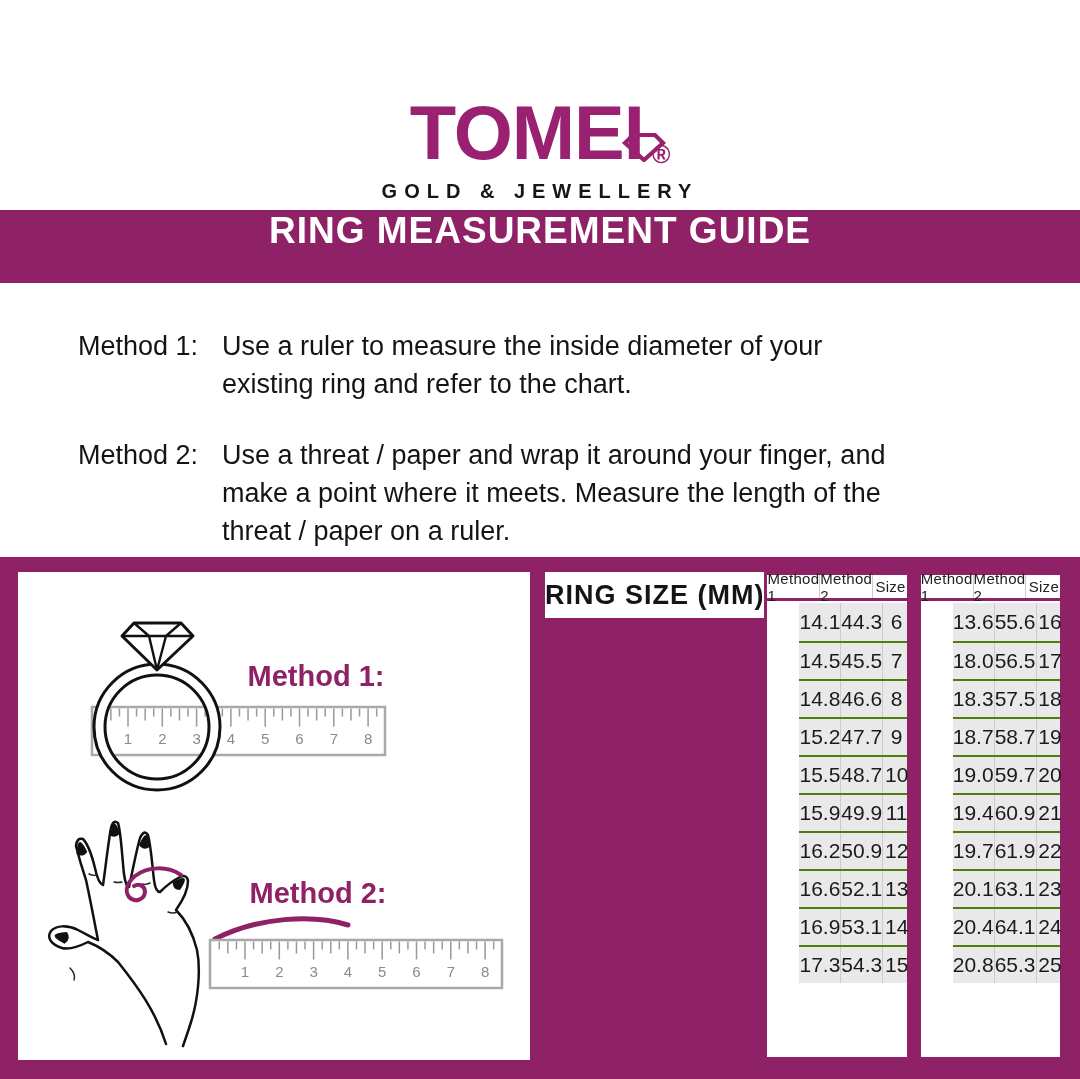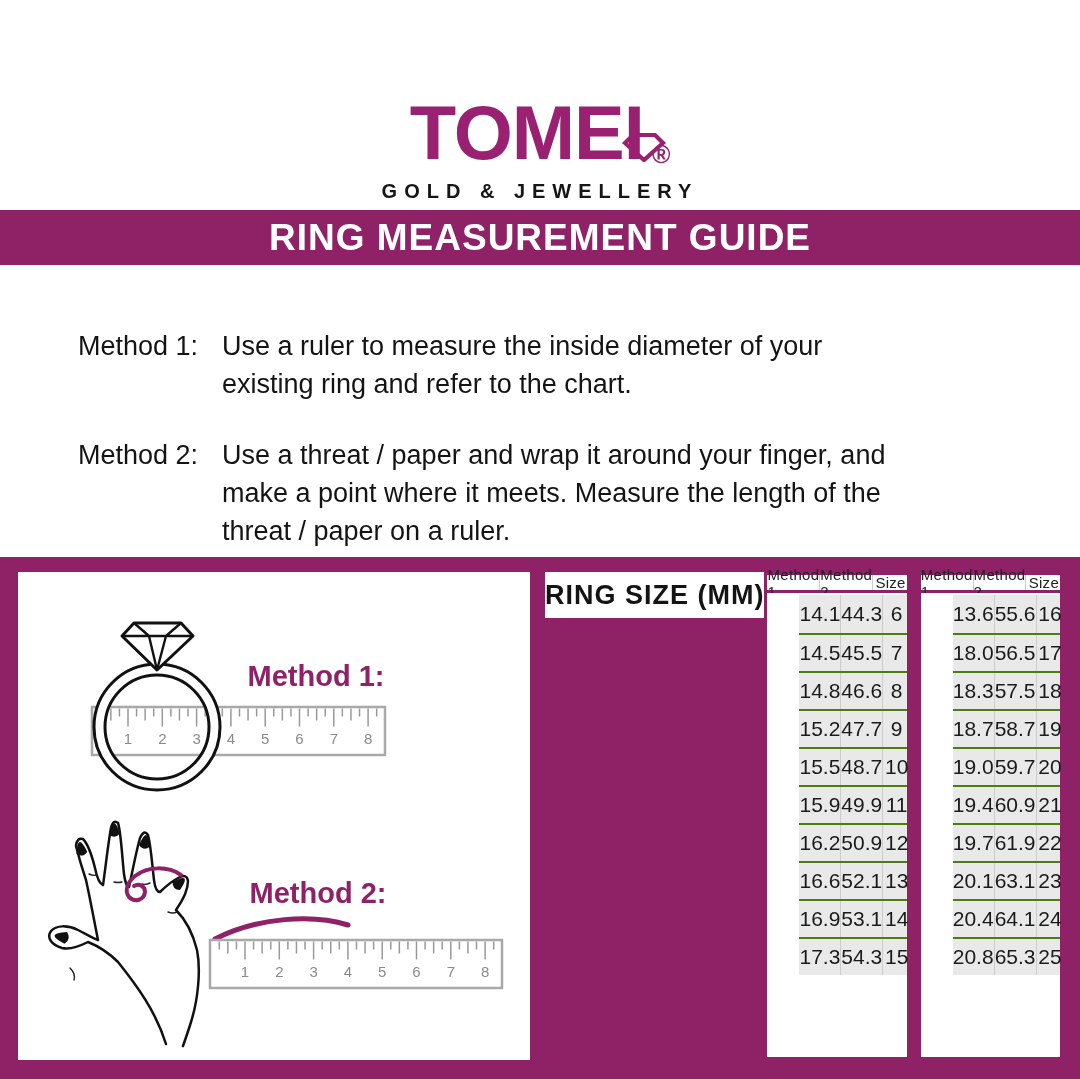--- a/index.html
+++ b/index.html
@@ -17,42 +17,42 @@
   
   .logo-block{position:absolute;top:50px;left:0;right:0;text-align:center;}
   .logo-line{display:inline-flex;align-items:flex-end;}
   .logo-text{font-size:76px;font-weight:bold;letter-spacing:-1px;color:var(--logo);line-height:1;margin-top:45px;}
   .i-wrap{position:relative;display:inline-block;}
   .i-wrap svg{position:absolute;left:50%;transform:translateX(-50%);top:-27px;}
   .reg{font-size:25px;font-weight:bold;color:var(--logo);margin:0 0 4px 8px;line-height:1;}
   .logo-sub{font-size:20px;font-weight:bold;letter-spacing:7px;color:#161616;margin-top:9px;}
   
   .banner{
-    position:absolute;top:210px;left:0;width:1080px;height:55px;background:var(--accent);
-    display:flex;align-items:center;justify-content:center;
+    position:absolute;top:210px;left:0;width:1080px;height:73px;background:var(--accent);
+    display:flex;justify-content:center;
   }
   .banner-title{color:#fff;font-size:37px;font-weight:bold;letter-spacing:1px;}
   
   .methods{position:absolute;top:327px;left:78px;width:950px;display:grid;grid-template-columns:144px 1fr;row-gap:33px;}
   .m-label{font-size:27px;line-height:38px;}
   .m-text{font-size:27px;line-height:38px;white-space:pre-line;}
   
   .bottom{
     position:absolute;top:557px;left:0;width:1080px;height:522px;background:var(--accent);
     display:flex;padding:15px 17px 19px 18px;gap:15px;
   }
   .illus-panel{width:512px;height:488px;background:#fff;flex:0 0 auto;}
   .size-panel{flex:1;display:flex;flex-direction:row;}
   .size-title{
     height:46px;background:#fff;display:flex;align-items:center;justify-content:center;
     font-size:27px;font-weight:bold;letter-spacing:1px;margin-bottom:4px;
   }
   .tables{display:flex;gap:8px;flex:1;}
   .subtable{flex:1;background:#fff;border:3px solid var(--accent);display:flex;flex-direction:column;}
-  .thead{display:flex;height:18px;border-bottom:3px solid var(--accent);background:#fff;}
+  .thead{display:flex;height:26px;border-bottom:3px solid var(--accent);background:#fff;}
   .th{
     display:flex;align-items:center;justify-content:center;
     font-size:15px;letter-spacing:.3px;color:#222;
   }
   .c0,.c1{flex:0 0 37.5%;}
   .c2{flex:0 0 25%;}
   .th.c0,.th.c1,.td.c0,.td.c1{border-right:1px solid #ccc;}
   .tbody{padding-top:2px;background:#fff;flex:1;}
   .tr{display:flex;height:38px;background:var(--row-grey);margin-left:32px;}
   .tr + .tr{border-top:2px solid #4d7c0f;}

